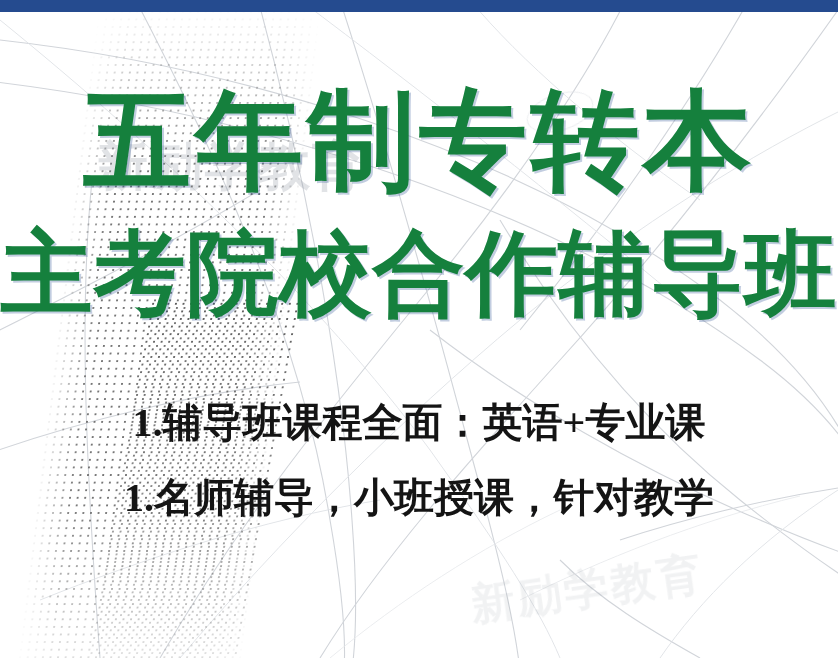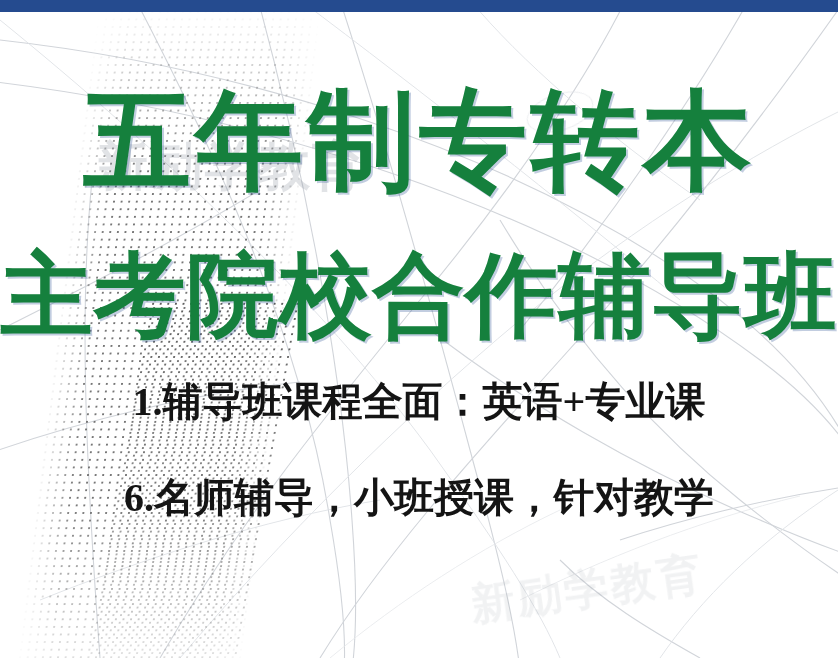--- a/index.html
+++ b/index.html
@@ -110,36 +110,35 @@
   }
   #headline-1 {
     top: 88px;
     font-size: 108px;
     letter-spacing: 4px;
   }
   #headline-2 {
     top: 228px;
     font-size: 92px;
     letter-spacing: 1px;
-    margin-top: 22px;
   }
 
   
   .bullet {
     position: absolute;
     width: 838px;
     text-align: center;
     color: #141414;
     font-weight: 800;
     line-height: 1;
     white-space: nowrap;
     font-size: 40px;
     letter-spacing: 0px;
   }
-  #bullet-1 { top: 382px; }
+  #bullet-1 { top: 403px; }
   #bullet-2 { top: 478px; }
 </style>
 </head>
 <body>
 
 <div id="poster">
 
   <div class="bg-layer">
     <svg id="globe-svg" viewBox="0 0 838 658" preserveAspectRatio="none" aria-hidden="true">
       <g fill="none" stroke="#c9cdd3" stroke-width="1.1" opacity="0.85">
@@ -181,15 +180,15 @@
 
   <div id="watermark">新励学教育</div>
   <div id="watermark-2">新励学教育</div>
 
   <div id="top-bar"></div>
 
   <div class="headline" id="headline-1">五年制专转本</div>
   <div class="headline" id="headline-2">主考院校合作辅导班</div>
 
   <div class="bullet" id="bullet-1">1.辅导班课程全面：英语+专业课</div>
-  <div class="bullet" id="bullet-2">6.名师辅导，小班授课，针对教学</div>
+  <div class="bullet" id="bullet-2">1.名师辅导，小班授课，针对教学</div>
 
 </div>
 
 </body></html>

